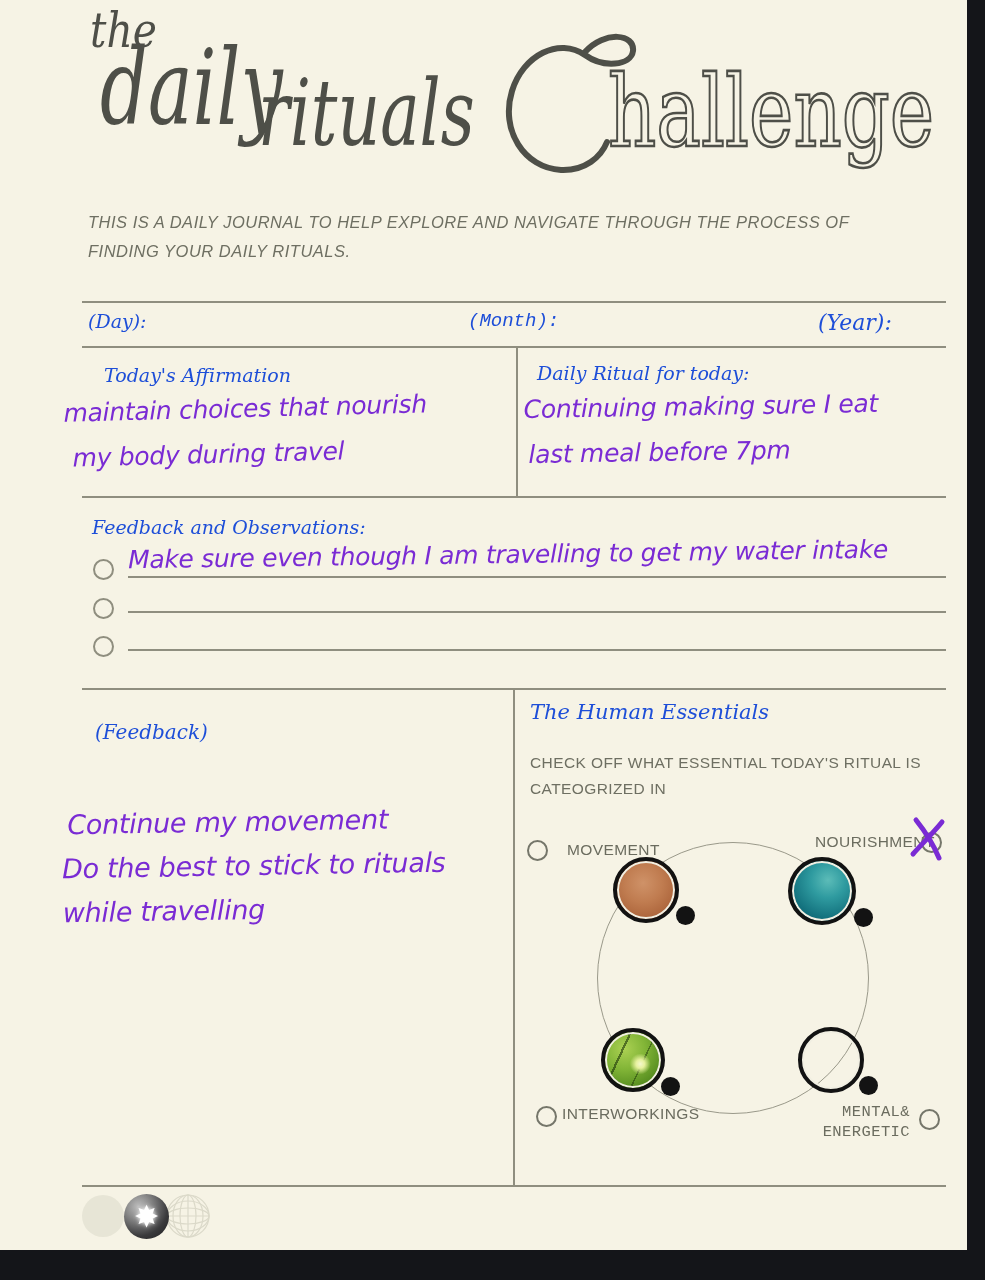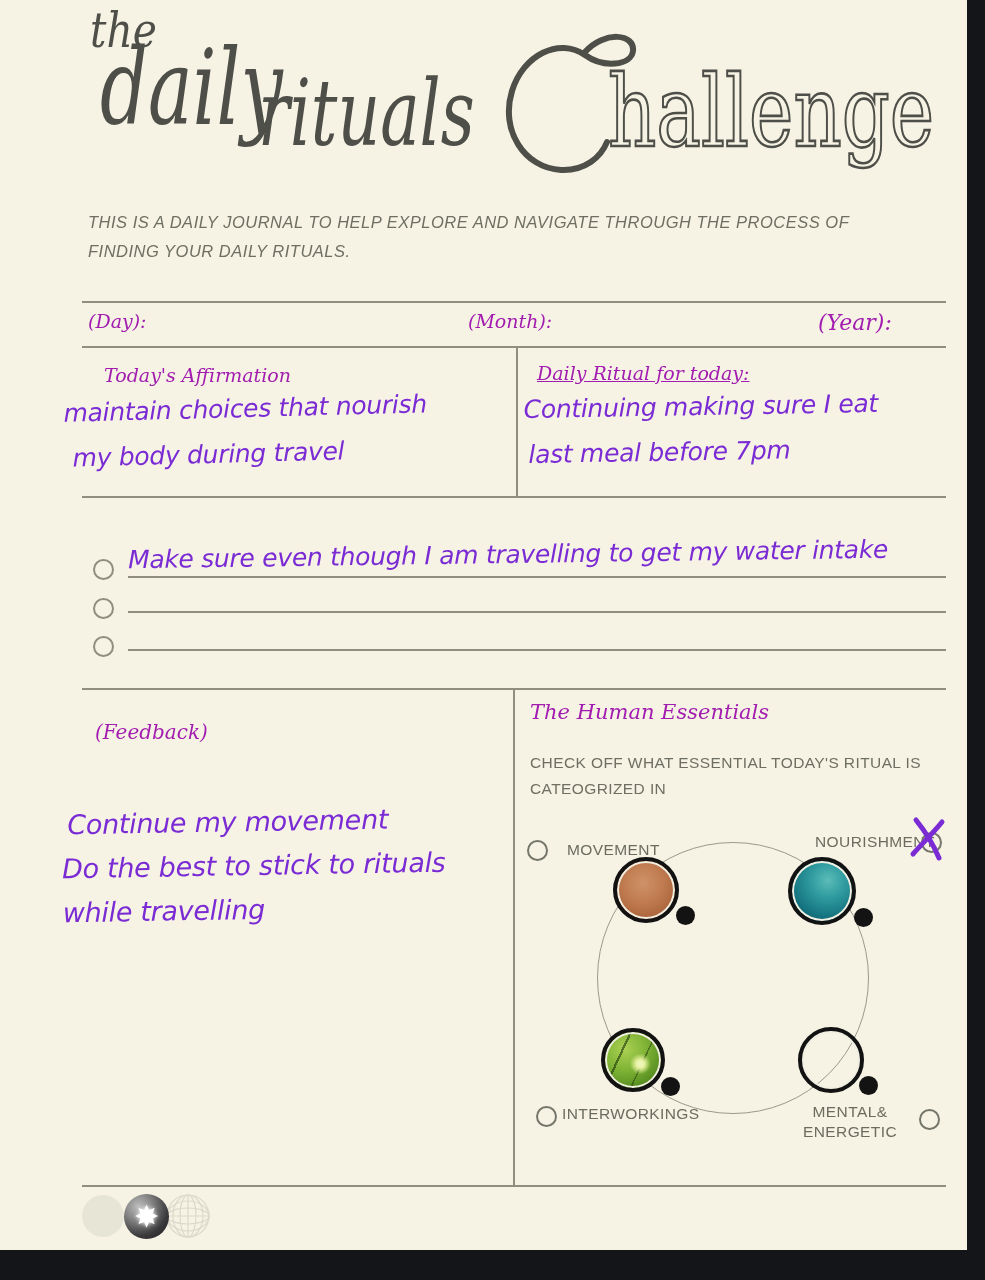--- a/index.html
+++ b/index.html
@@ -10,21 +10,21 @@
   
   .rule{position:absolute;height:2px;background:#8f8e7f;}
   .vrule{position:absolute;width:2px;background:#8f8e7f;}
   
   .display{font-family:"DejaVu Serif",serif;font-style:italic;color:#4e4f48;line-height:1;white-space:nowrap;}
   .squish{transform-origin:left top;}
   .challenge-rest{font-family:"DejaVu Serif",serif;font-style:normal;color:#f6f3e5;
       -webkit-text-stroke:2.6px #4e4f48;line-height:1;white-space:nowrap;}
   .caps{color:#6e6f62;letter-spacing:.4px;}
   .caps-it{font-style:italic;}
-  .serif-label{font-family:"DejaVu Serif",serif;font-style:italic;color:#a21caf;white-space:nowrap;}
+  .serif-label{font-family:"DejaVu Serif",serif;font-style:italic;color:#1d4ed8;white-space:nowrap;}
   .hw{font-family:"DejaVu Sans",sans-serif;font-style:italic;color:#7a2bd4;white-space:nowrap;
       letter-spacing:-.3px;}
   
   .bullet{position:absolute;width:17px;height:17px;border:2px solid #8f8e7f;border-radius:50%;background:transparent;}
   .wline{position:absolute;height:2px;background:#8f8e7f;}
   
   .ring{position:absolute;left:597px;top:842px;width:270px;height:270px;border:1.5px solid #9a998a;border-radius:50%;}
   .chk{position:absolute;width:17px;height:17px;border:2px solid #75766a;border-radius:50%;background:transparent;}
   .ess{position:absolute;border-radius:50%;border:4px solid #121212;box-shadow:inset 0 0 0 2px #f1efe2;}
   .ess-skin{left:613px;top:857px;width:58px;height:58px;
@@ -63,37 +63,38 @@
     <div class="abs display squish" style="left:258px;top:68px;font-size:92px;transform:scaleX(.72);">rituals</div>
     <svg class="abs" style="left:497px;top:28px;" width="150" height="150" viewBox="0 0 150 150">
       <path d="M88 24 C108 2 138 6 136 23 C134 38 106 40 88 27 C62 9 26 27 15 63 C3 102 27 140 64 142 C88 143 104 129 110 114" fill="none" stroke="#4e4f48" stroke-width="6" stroke-linecap="round"></path>
     </svg>
     <div class="abs challenge-rest squish" style="left:608px;top:62px;font-size:100px;transform:scaleX(.75);">hallenge</div>
 
     <div class="abs caps caps-it" style="left:88px;top:208px;width:832px;font-size:16.5px;line-height:1.75;letter-spacing:.5px;">THIS IS A DAILY JOURNAL TO HELP EXPLORE AND NAVIGATE THROUGH THE PROCESS OF FINDING YOUR DAILY RITUALS.</div>
 
     <div class="rule" style="left:82px;top:301px;width:864px;"></div>
     <div class="abs serif-label" style="left:88px;top:310px;font-size:19px;">(Day):</div>
-    <div class="abs serif-label" style="left:468px;top:310px;font-size:19px;">(Month):</div>
+    <div class="abs serif-label" style="left:468px;top:310px;font-size:19px;font-family:Liberation Mono, monospace;">(Month):</div>
     <div class="abs serif-label" style="left:818px;top:310px;font-size:22px;">(Year):</div>
     <div class="rule" style="left:82px;top:346px;width:864px;"></div>
 
     <div class="vrule" style="left:516px;top:346px;height:150px;"></div>
     <div class="abs serif-label" style="left:104px;top:364px;font-size:19px;">Today's Affirmation</div>
     <div class="abs hw" style="left:64px;top:386px;font-size:25px;line-height:45px;transform:rotate(-1.5deg);">
       <div>maintain choices that nourish</div>
       <div style="padding-left:8px;">my body during travel</div>
     </div>
-    <div class="abs serif-label" style="left:537px;top:362px;font-size:19px;text-decoration:underline;">Daily Ritual for today:</div>
+    <div class="abs serif-label" style="left:537px;top:362px;font-size:19px;">Daily Ritual for today:</div>
     <div class="abs hw" style="left:524px;top:384px;font-size:25px;line-height:45px;transform:rotate(-1deg);">
       <div>Continuing making sure I eat</div>
       <div style="padding-left:4px;">last meal before 7pm</div>
     </div>
     <div class="rule" style="left:82px;top:496px;width:864px;"></div>
 
+    <div class="abs serif-label" style="left:92px;top:516px;font-size:19px;">Feedback and Observations:</div>
 
     <div class="bullet" style="left:93px;top:559px;"></div>
     <div class="wline" style="left:128px;top:576px;width:818px;"></div>
     <div class="abs hw" style="left:128px;top:540px;font-size:25px;transform:rotate(-.8deg);">Make sure even though I am travelling to get my water intake</div>
 
     <div class="bullet" style="left:93px;top:598px;"></div>
     <div class="wline" style="left:128px;top:611px;width:818px;"></div>
 
     <div class="bullet" style="left:93px;top:636px;"></div>
     <div class="wline" style="left:128px;top:649px;width:818px;"></div>
@@ -129,21 +130,21 @@
     <div class="ess-label" style="left:815px;top:833px;">NOURISHMENT</div>
     <div class="chk" style="left:921px;top:832px;"></div>
     <svg class="abs" style="left:906px;top:814px;" width="44" height="48" viewBox="0 0 44 48">
       <path d="M10 6 C18 16 28 32 33 44" fill="none" stroke="#7a2bd4" stroke-width="5" stroke-linecap="round"></path>
       <path d="M36 8 C28 18 14 32 7 40" fill="none" stroke="#7a2bd4" stroke-width="5" stroke-linecap="round"></path>
     </svg>
 
     <div class="chk" style="left:536px;top:1106px;"></div>
     <div class="ess-label" style="left:562px;top:1105px;">INTERWORKINGS</div>
 
-    <div class="ess-label" style="left:790px;top:1102px;width:120px;text-align:center;line-height:20px;">
+    <div class="ess-label" style="left:790px;top:1102px;width:120px;text-align:right;line-height:20px;font-family:Liberation Mono, monospace;">
       <div>MENTAL&amp;</div>
       <div>ENERGETIC</div>
     </div>
     <div class="chk" style="left:919px;top:1109px;"></div>
 
     <div class="rule" style="left:82px;top:1185px;width:864px;"></div>
     <div class="fi fi-plain"></div>
     <div class="fi fi-globe">
       <svg width="44" height="44" viewBox="0 0 44 44">
         <g fill="none" stroke="#dbd9c9" stroke-width="1.2">

